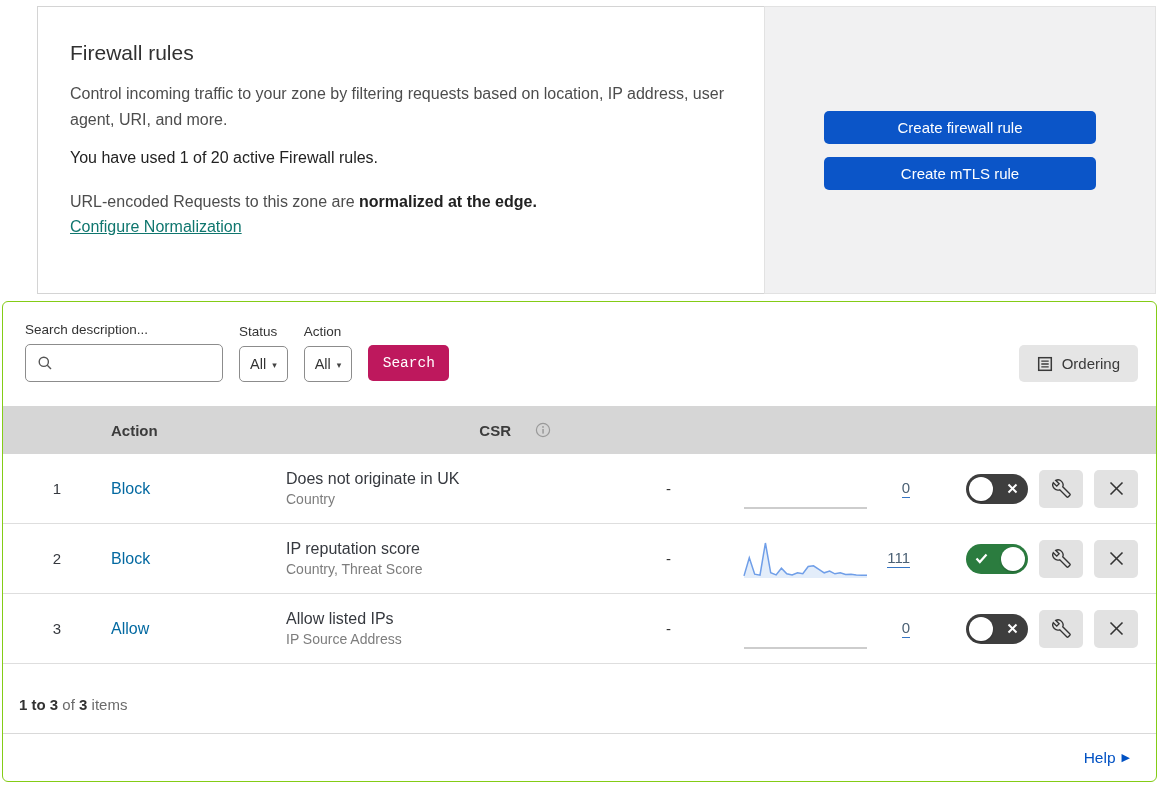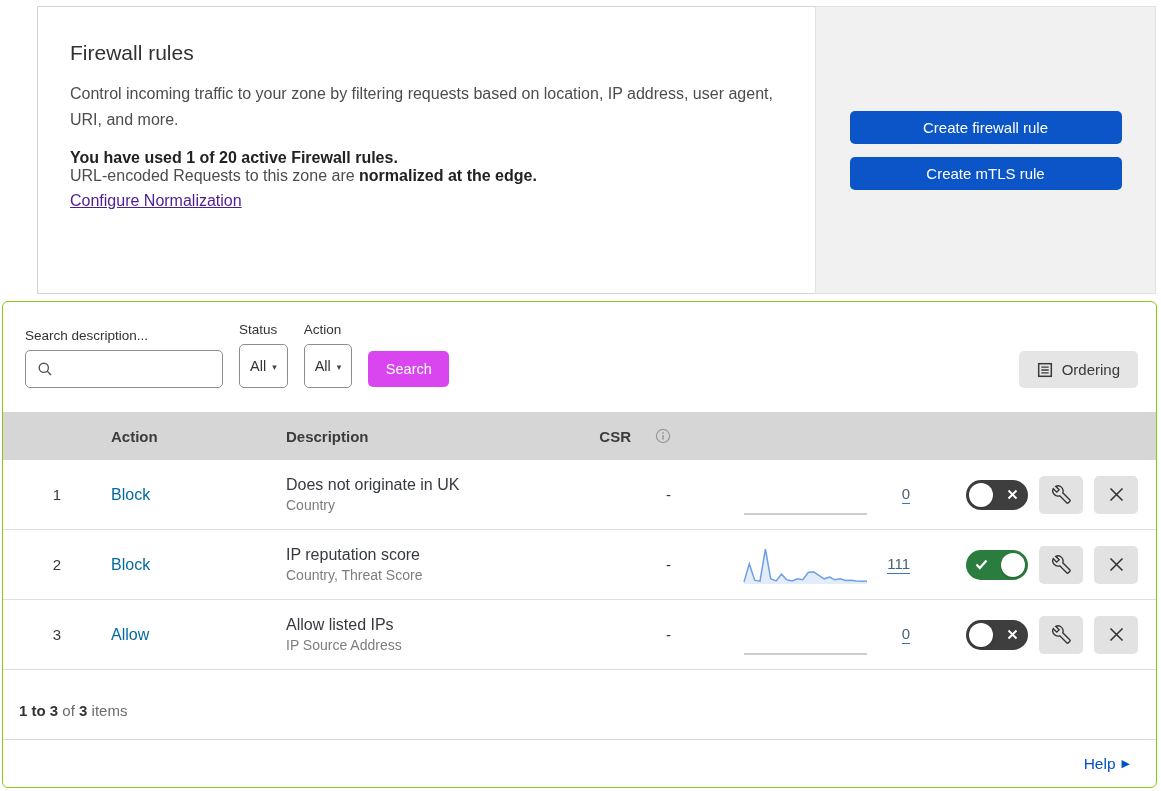--- a/index.html
+++ b/index.html
@@ -4,44 +4,44 @@
 <style>
   * { margin:0; padding:0; box-sizing:border-box; }
   html,body { width:1161px; height:791px; background:#fff;
     font-family:"Liberation Sans","DejaVu Sans",sans-serif; color:#36393f; overflow:hidden; }
 
   
   .header-row { display:flex; margin:6px 5px 0 10px; height:288px;padding-left:27px; }
   .header-card { flex:1; background:#fff; border:1px solid #d4d4d4; padding:34px 40px 0 32px; }
   .header-title { font-size:21px; color:#313131; margin-bottom:16px; }
   .header-desc { font-size:16px; color:#4d4d4d; line-height:1.62; max-width:720px; margin-bottom:16px; }
-  .header-usage { font-size:16px; color:#222; font-weight:bold; }
+  .header-usage { font-size:16px; color:#222; font-weight:normal; margin-bottom:26px; }
   .header-norm { font-size:16px; color:#4d4d4d; margin-bottom:7px; }
   .header-norm b { color:#222; }
-  a.text-link { color:#4c1d95; font-size:16px; text-decoration:underline; cursor:pointer; }
-  .header-side { width:341px; background:#f1f1f2; border:1px solid #e2e2e2; margin-left:-1px;
+  a.text-link { color:#0f766e; font-size:16px; text-decoration:underline; cursor:pointer; }
+  .header-side { width:392px; background:#f1f1f2; border:1px solid #e2e2e2; margin-left:-1px;
     display:flex; flex-direction:column; justify-content:center; align-items:center; gap:13px; }
   .btn-primary { width:272px; height:33px; background:#0b55c8; color:#fff; border:none;
     border-radius:5px; font-size:15px; font-family:inherit; cursor:pointer; }
 
   
   .main-card { margin:7px 4px 4px 2px; border:1px solid #84cc16; border-radius:6px; overflow:hidden; }
 
   
   .filters { display:flex; align-items:flex-end; padding:20px 18px 24px 22px; gap:16px; }
   .filter-col { display:flex; flex-direction:column; }
   .filter-label { font-size:13.5px; color:#333; margin-bottom:7px; }
   .search-box { width:198px; height:38px; border:1px solid #8c8c8c; border-radius:5px;
     display:flex; align-items:center; padding-left:11px; background:#fff; }
   .search-box input { border:none; outline:none; flex:1; font-size:14px; font-family:inherit; margin-left:8px; width:140px; }
-  .select-box { height:44px; border:1px solid #8c8c8c; border-radius:5px; background:#fff;
+  .select-box { height:36px; border:1px solid #8c8c8c; border-radius:5px; background:#fff;
     display:flex; align-items:center; gap:6px; padding:0 10px; font-size:14.5px; color:#333; cursor:pointer; }
   .caret { font-size:9px; color:#444; padding-top:2px; }
-  .btn-search { height:36px; width:81px; background:#d946ef; color:#fff; border:none; border-radius:5px;
-    font-size:14.5px; font-family:Liberation Sans, sans-serif; cursor:pointer; margin-bottom:1px; }
+  .btn-search { height:36px; width:81px; background:#be185d; color:#fff; border:none; border-radius:5px;
+    font-size:14.5px; font-family:Liberation Mono, monospace; cursor:pointer; margin-bottom:1px; }
   .btn-ordering { margin-left:auto; height:37px; padding:0 18px; background:#e5e5e5; border:none;
     border-radius:5px; font-size:15px; color:#3a3a3a; font-family:inherit; display:flex;
     align-items:center; gap:9px; cursor:pointer; }
 
   
   .t-grid { display:grid; grid-template-columns:108px 175px 277px 120px 235px 1fr; align-items:center; }
   .t-head { background:#d6d6d6; height:48px; font-size:15px; font-weight:bold; color:#3c3c3c; }
   .th-csr { text-align:right; padding-right:12px; display:flex; justify-content:flex-end; align-items:center; gap:24px; }
   .th-activity { padding-left:25px; }
   .t-row { height:70px; border-bottom:1px solid #dedede; background:#fff; }
@@ -132,21 +132,20 @@
         <line x1="4.3" y1="8" x2="11.7" y2="8" stroke="#3a3a3a" stroke-width="1.3"></line>
         <line x1="4.3" y1="10.8" x2="11.7" y2="10.8" stroke="#3a3a3a" stroke-width="1.3"></line>
       </svg>
       <span>Ordering</span>
     </button>
   </div>
 
   <div class="t-grid t-head">
     <div></div>
     <div>Action</div>
-    <div>Description</div>
     <div class="th-csr">
       <span>CSR</span>
       <svg width="16" height="16" viewBox="0 0 16 16">
         <circle cx="8" cy="8" r="6.6" fill="none" stroke="#9a9a9a" stroke-width="1.2"></circle>
         <rect x="7.3" y="7" width="1.5" height="4.6" fill="#9a9a9a"></rect>
         <circle cx="8" cy="4.9" r="0.95" fill="#9a9a9a"></circle>
       </svg>
     </div>
     <div></div>
   </div>

